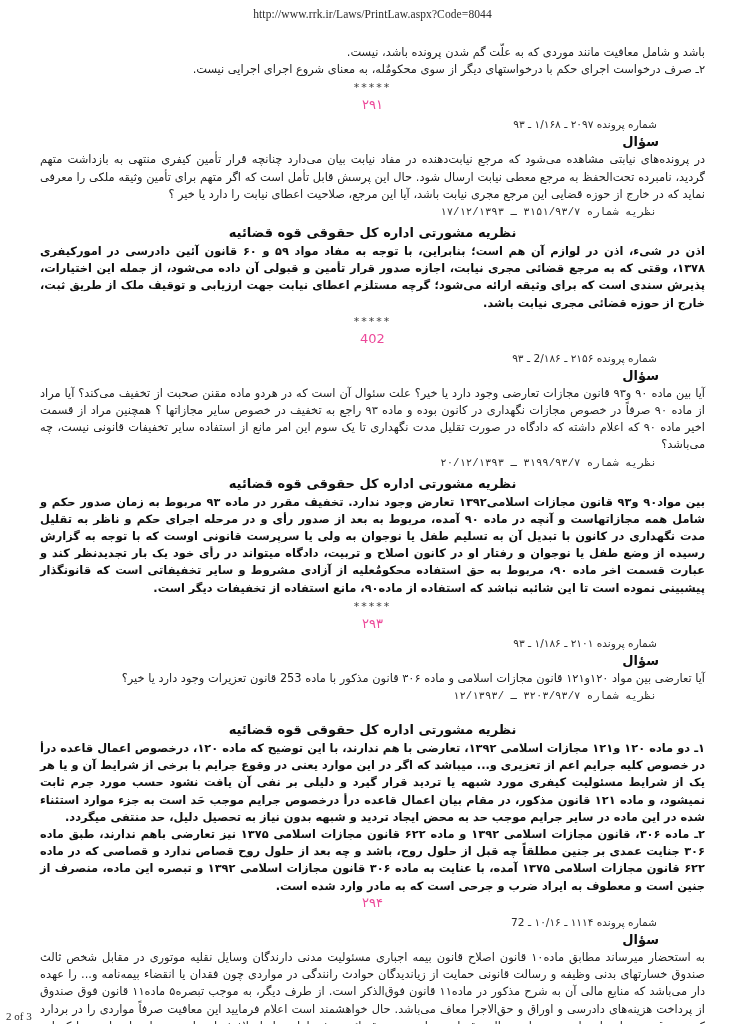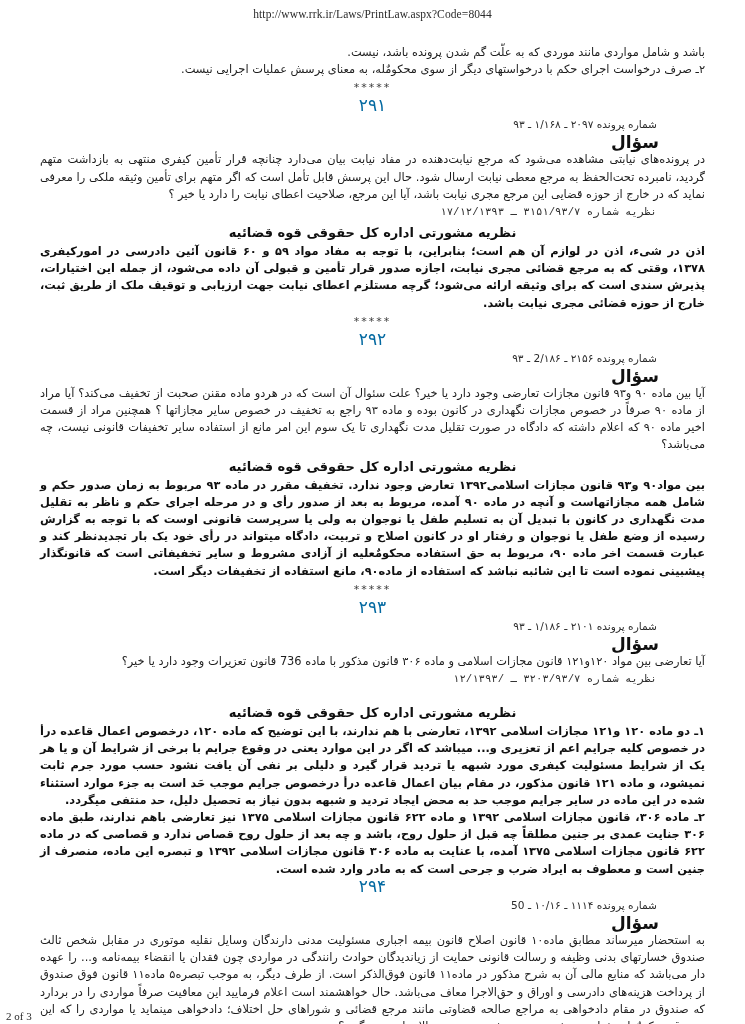--- a/index.html
+++ b/index.html
@@ -88,38 +88,38 @@
     font-size: 11px;
     letter-spacing: 2px;
     color: #3a3a3a;
     margin: 3px 0 2px 0;
     line-height: 14px;
   }
 
   .secnum {
     text-align: center;
     text-align-last: center;
-    font-size: 17px;
-    color: #0369a1;
+    font-size: 13px;
+    color: #ec4899;
     margin: 0 0 3px 0;
     line-height: 16px;
   }
 
   .casenum {
     font-size: 10.6px;
     color: #2b2b2b;
     line-height: 16px;
     margin: 0 0 2px 0;
     padding-right: 48px;
     text-align: center;
     text-align-last: right;
   }
 
   .qlabel {
-    font-size: 17px;
+    font-size: 13px;
     font-weight: bold;
     line-height: 16px;
     margin: 0 0 1px 0;
     padding-right: 46px;
     text-align: right;
     text-align-last: right;
     color: #101010;
   }
 
   .opinionnum {
@@ -148,60 +148,61 @@
 </style>
 </head>
 <body>
 
 <div class="page">
 
   <div class="print-header">http://www.rrk.ir/Laws/PrintLaw.aspx?Code=8044</div>
 
   <div class="doc">
 
-    <p class="para">باشد و شامل مواردی مانند موردی که به علّت گم شدن پرونده باشد، نیست.</p>
-    <p class="para">۲ـ صرف درخواست اجرای حکم با درخواستهای دیگر از سوی محکومٌله، به معنای پرسش عملیات اجرایی نیست.</p>
+    <p class="para">باشد و شامل معافیت مانند موردی که به علّت گم شدن پرونده باشد، نیست.</p>
+    <p class="para">۲ـ صرف درخواست اجرای حکم با درخواستهای دیگر از سوی محکومٌله، به معنای شروع اجرای اجرایی نیست.</p>
     <div class="stars">*****</div>
 
     <div class="block">
       <div class="secnum">۲۹۱</div>
       <div class="casenum">شماره پرونده ۲۰۹۷ ـ ۱/۱۶۸ ـ ۹۳</div>
       <div class="qlabel">سؤال</div>
       <p class="para">در پرونده‌های نیابتی مشاهده می‌شود که مرجع نیابت‌دهنده در مفاد نیابت بیان می‌دارد چنانچه قرار تأمین کیفری منتهی به بازداشت متهم گردید، نامبرده تحت‌الحفظ به مرجع معطی نیابت ارسال شود. حال این پرسش قابل تأمل است که اگر متهم برای تأمین وثیقه ملکی را معرفی نماید که در خارج از حوزه قضایی این مرجع مجری نیابت باشد، آیا این مرجع، صلاحیت اعطای نیابت را دارد یا خیر ؟</p>
       <div class="opinionnum">نظریه شماره ۳۱۵۱/۹۳/۷ ـ ۱۷/۱۲/۱۳۹۳</div>
       <div class="answer-title">نظریه مشورتی اداره کل حقوقی قوه قضائیه</div>
       <p class="para bold">اذن در شیء، اذن در لوازم آن هم است؛ بنابراین، با توجه به مفاد مواد ۵۹ و ۶۰ قانون آئین دادرسی در امورکیفری ۱۳۷۸، وقتی که به مرجع قضائی مجری نیابت، اجازه صدور قرار تأمین و قبولی آن داده می‌شود، از جمله این اختیارات، پذیرش سندی است که برای وثیقه ارائه می‌شود؛ گرچه مستلزم اعطای نیابت جهت ارزیابی و توقیف ملک از طریق ثبت، خارج از حوزه قضائی مجری نیابت باشد.</p>
       <div class="stars">*****</div>
     </div>
 
     <div class="block">
-      <div class="secnum">۲۹۲</div>
+      <div class="secnum">402</div>
       <div class="casenum">شماره پرونده ۲۱۵۶ ـ 2/۱۸۶ ـ ۹۳</div>
       <div class="qlabel">سؤال</div>
       <p class="para">آیا بین ماده ۹۰ و۹۳ قانون مجازات تعارضی وجود دارد یا خیر؟ علت سئوال آن است که در هردو ماده مقنن صحبت از تخفیف می‌کند؟ آیا مراد از ماده ۹۰ صرفاً در خصوص مجازات نگهداری در کانون بوده و ماده ۹۳ راجع به تخفیف در خصوص سایر مجازاتها ؟ همچنین مراد از قسمت اخیر ماده ۹۰ که اعلام داشته که دادگاه در صورت تقلیل مدت نگهداری تا یک سوم این امر مانع از استفاده سایر تخفیفات قانونی نیست، چه می‌باشد؟</p>
+      <div class="opinionnum">نظریه شماره ۳۱۹۹/۹۳/۷ ـ ۲۰/۱۲/۱۳۹۳</div>
       <div class="answer-title">نظریه مشورتی اداره کل حقوقی قوه قضائیه</div>
       <p class="para bold">بین مواد۹۰ و۹۳ قانون مجازات اسلامی۱۳۹۲ تعارض وجود ندارد. تخفیف مقرر در ماده ۹۳ مربوط به زمان صدور حکم و شامل همه مجازاتهاست و آنچه در ماده ۹۰ آمده، مربوط به بعد از صدور رأی و در مرحله اجرای حکم و ناظر به تقلیل مدت نگهداری در کانون با تبدیل آن به تسلیم طفل یا نوجوان به ولی یا سرپرست قانونی اوست که با توجه به گزارش رسیده از وضع طفل یا نوجوان و رفتار او در کانون اصلاح و تربیت، دادگاه میتواند در رأی خود یک بار تجدیدنظر کند و عبارت قسمت اخر ماده ۹۰، مربوط به حق استفاده محکومٌعلیه از آزادی مشروط و سایر تخفیفاتی است که قانونگذار پیشبینی نموده است تا این شائبه نباشد که استفاده از ماده۹۰، مانع استفاده از تخفیفات دیگر است.</p>
       <div class="stars">*****</div>
     </div>
 
     <div class="block">
       <div class="secnum">۲۹۳</div>
       <div class="casenum">شماره پرونده ۲۱۰۱ ـ ۱/۱۸۶ ـ ۹۳</div>
       <div class="qlabel">سؤال</div>
-      <p class="para">آیا تعارضی بین مواد ۱۲۰و۱۲۱ قانون مجازات اسلامی  و ماده ۳۰۶ قانون مذکور با ماده 736 قانون تعزیرات وجود دارد یا خیر؟</p>
+      <p class="para">آیا تعارضی بین مواد ۱۲۰و۱۲۱ قانون مجازات اسلامی  و ماده ۳۰۶ قانون مذکور با ماده 253 قانون تعزیرات وجود دارد یا خیر؟</p>
       <div class="opinionnum">نظریه شماره ۳۲۰۳/۹۳/۷ ـ    /۱۲/۱۳۹۳</div>
       <div class="spacer-md"></div>
       <div class="answer-title">نظریه مشورتی اداره کل حقوقی قوه قضائیه</div>
       <p class="para bold">۱ـ  دو ماده ۱۲۰ و۱۲۱ مجازات اسلامی ۱۳۹۲، تعارضی با هم ندارند، با این توضیح که ماده ۱۲۰، درخصوص اعمال قاعده درأ در خصوص کلیه جرایم اعم از تعزیری و... میباشد که اگر در این موارد یعنی در وقوع جرایم  با برخی از شرایط آن و یا هر یک از شرایط مسئولیت کیفری مورد شبهه یا تردید قرار گیرد و دلیلی بر نفی آن یافت نشود حسب مورد جرم ثابت نمیشود، و ماده ۱۲۱ قانون مذکور، در مقام بیان اعمال قاعده درأ درخصوص جرایم موجب حَد است به جزء موارد استثناء شده در این ماده در سایر جرایم موجب حد به محض ایجاد تردید و شبهه بدون نیاز به تحصیل دلیل، حد منتفی میگردد.</p>
       <p class="para bold">۲ـ ماده ۳۰۶، قانون مجازات اسلامی ۱۳۹۲ و ماده ۶۲۲ قانون مجازات اسلامی ۱۳۷۵ نیز تعارضی باهم ندارند، طبق ماده ۳۰۶ جنایت عمدی بر جنین مطلقاً چه قبل از حلول روح، باشد و چه بعد از حلول روح قصاص ندارد و قصاصی که در ماده ۶۲۲ قانون مجازات اسلامی ۱۳۷۵ آمده، با عنایت به ماده ۳۰۶ قانون مجازات اسلامی ۱۳۹۲ و تبصره این ماده، منصرف از جنین است و معطوف به ایراد ضرب و جرحی است که به مادر وارد شده است.</p>
     </div>
 
     <div class="block">
       <div class="secnum">۲۹۴</div>
-      <div class="casenum">شماره پرونده ۱۱۱۴ ـ ۱۰/۱۶ ـ 50</div>
+      <div class="casenum">شماره پرونده ۱۱۱۴ ـ ۱۰/۱۶ ـ 72</div>
       <div class="qlabel">سؤال</div>
       <p class="para">به استحضار میرساند مطابق ماده۱۰ قانون اصلاح قانون بیمه اجباری مسئولیت مدنی دارندگان وسایل نقلیه موتوری در مقابل شخص ثالث صندوق خسارتهای بدنی وظیفه و رسالت قانونی حمایت از زیاندیدگان حوادث رانندگی در مواردی چون فقدان یا انقضاء بیمه‌نامه و... را عهده دار می‌باشد که منابع مالی آن به شرح مذکور در ماده۱۱ قانون فوق‌الذکر است. از طرف دیگر، به موجب تبصره۵ ماده۱۱ قانون فوق صندوق از پرداخت هزینه‌های دادرسی و اوراق و حق‌الاجرا معاف می‌باشد. حال خواهشمند است اعلام فرمایید این معافیت صرفاً مواردی را در بردارد که صندوق در مقام دادخواهی به مراجع صالحه قضاوتی مانند مرجع قضائی و شوراهای حل اختلاف؛ دادخواهی مینماید یا مواردی را که این صندوق محکومٌعلیه شناخته میشود، نیز به ویژه در مورد حق‌الاجرا در برمیگیرد؟</p>
 
     </div>
 
   </div>
 
   <div class="print-footer">
     <span class="pf-left">2 of 3</span>
     <span class="pf-right">27/12/2015 08:22 ظ.ق</span>

